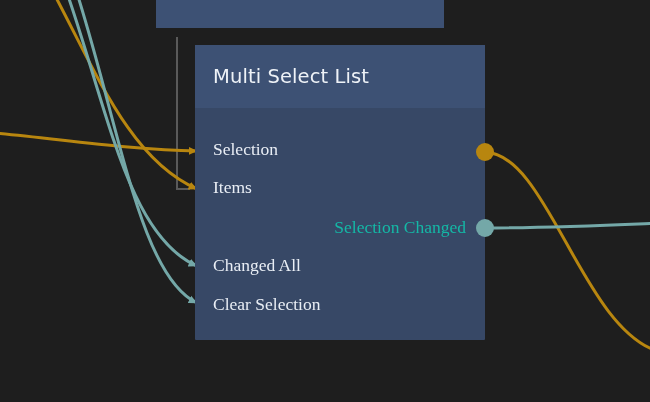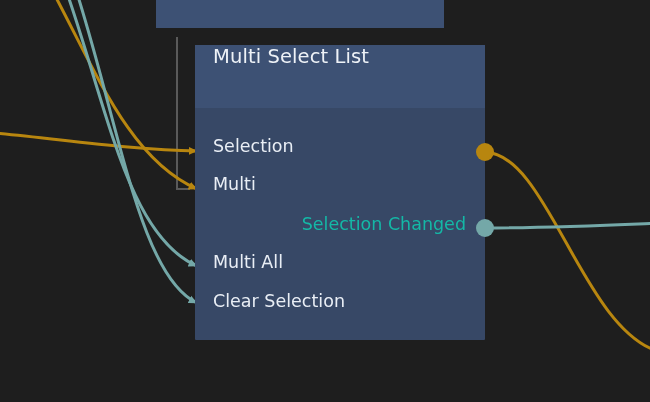--- a/index.html
+++ b/index.html
@@ -28,33 +28,35 @@
     box-sizing: border-box;
     border-radius: 1px;
   }
   .node-header {
     box-sizing: border-box;
     width: 100%;
     color: #eef2f7;
     font-size: 19.5px;
     letter-spacing: 0.1px;
     display: flex;
+    align-items: center;
     padding-left: 18px;
   }
   .node-body {
     position: relative;
     width: 100%;
   }
   .port-row {
     position: absolute;
     left: 0;
     right: 0;
     height: 24px;
     display: flex;
-    align-items: flex-start;
+    align-items: center;
+    font-family: Liberation Serif, serif;
   }
   .port-label {
     color: #e9eef5;
     font-size: 17.5px;
     white-space: nowrap;
     line-height: 1;
   }
   .port-row.input .port-label {
     margin-left: 18px;
   }
@@ -108,24 +110,24 @@
   <div class="node" style="left: 195px; top: 45px; width: 290px; height: 295px; background: rgb(55, 72, 102);">
     <div class="node-header" style="height: 63px; background: rgb(61, 81, 116); color: rgb(238, 242, 247);">
       <span>Multi Select List</span>
     </div>
     <div class="node-body">
       <div id="port-rows">
           <div class="port-row input" style="top: 30px;">
             <span class="port-label" style="color: rgb(233, 238, 245);">Selection</span>
           </div>
           <div class="port-row input" style="top: 68px;">
-            <span class="port-label" style="color: rgb(233, 238, 245);">Multi</span>
+            <span class="port-label" style="color: rgb(233, 238, 245);">Items</span>
           </div>
           <div class="port-row input" style="top: 146px;">
-            <span class="port-label" style="color: rgb(233, 238, 245);">Multi All</span>
+            <span class="port-label" style="color: rgb(233, 238, 245);">Changed All</span>
           </div>
           <div class="port-row input" style="top: 185px;">
             <span class="port-label" style="color: rgb(233, 238, 245);">Clear Selection</span>
           </div>
           <div class="port-row output" style="top: 32px;">
             <span class="port-label" style="color: rgb(233, 238, 245);"></span>
           </div>
           <div class="port-row output" style="top: 108px;">
             <span class="port-label" style="color: #14b8a6;">Selection Changed</span>
           </div>

